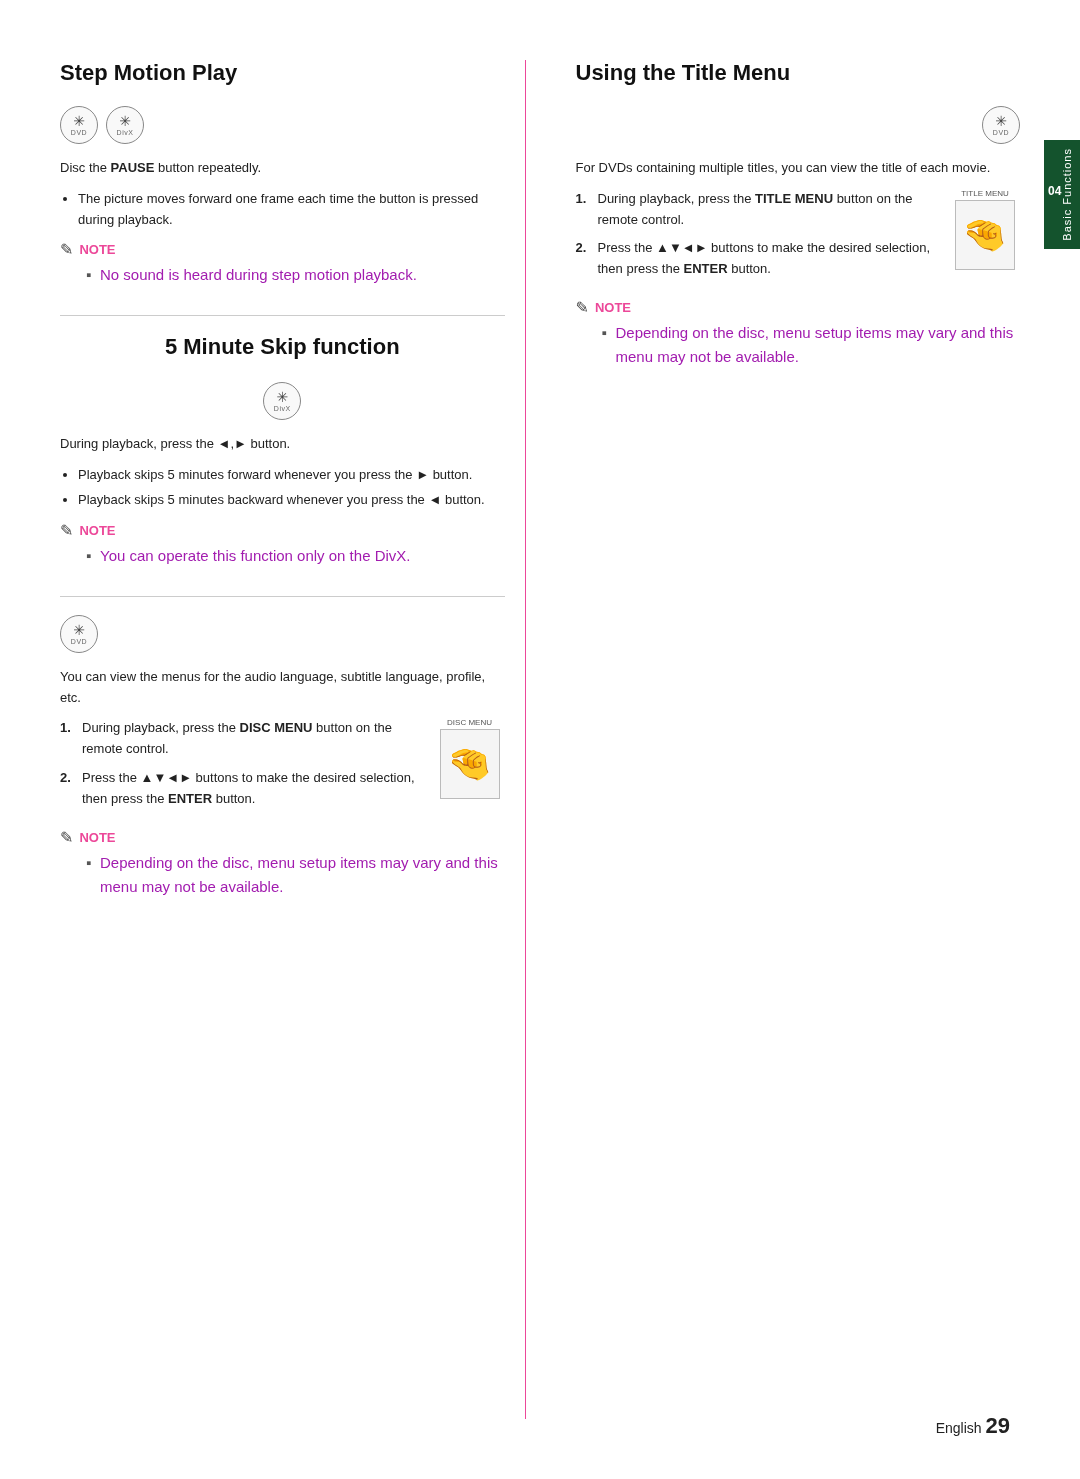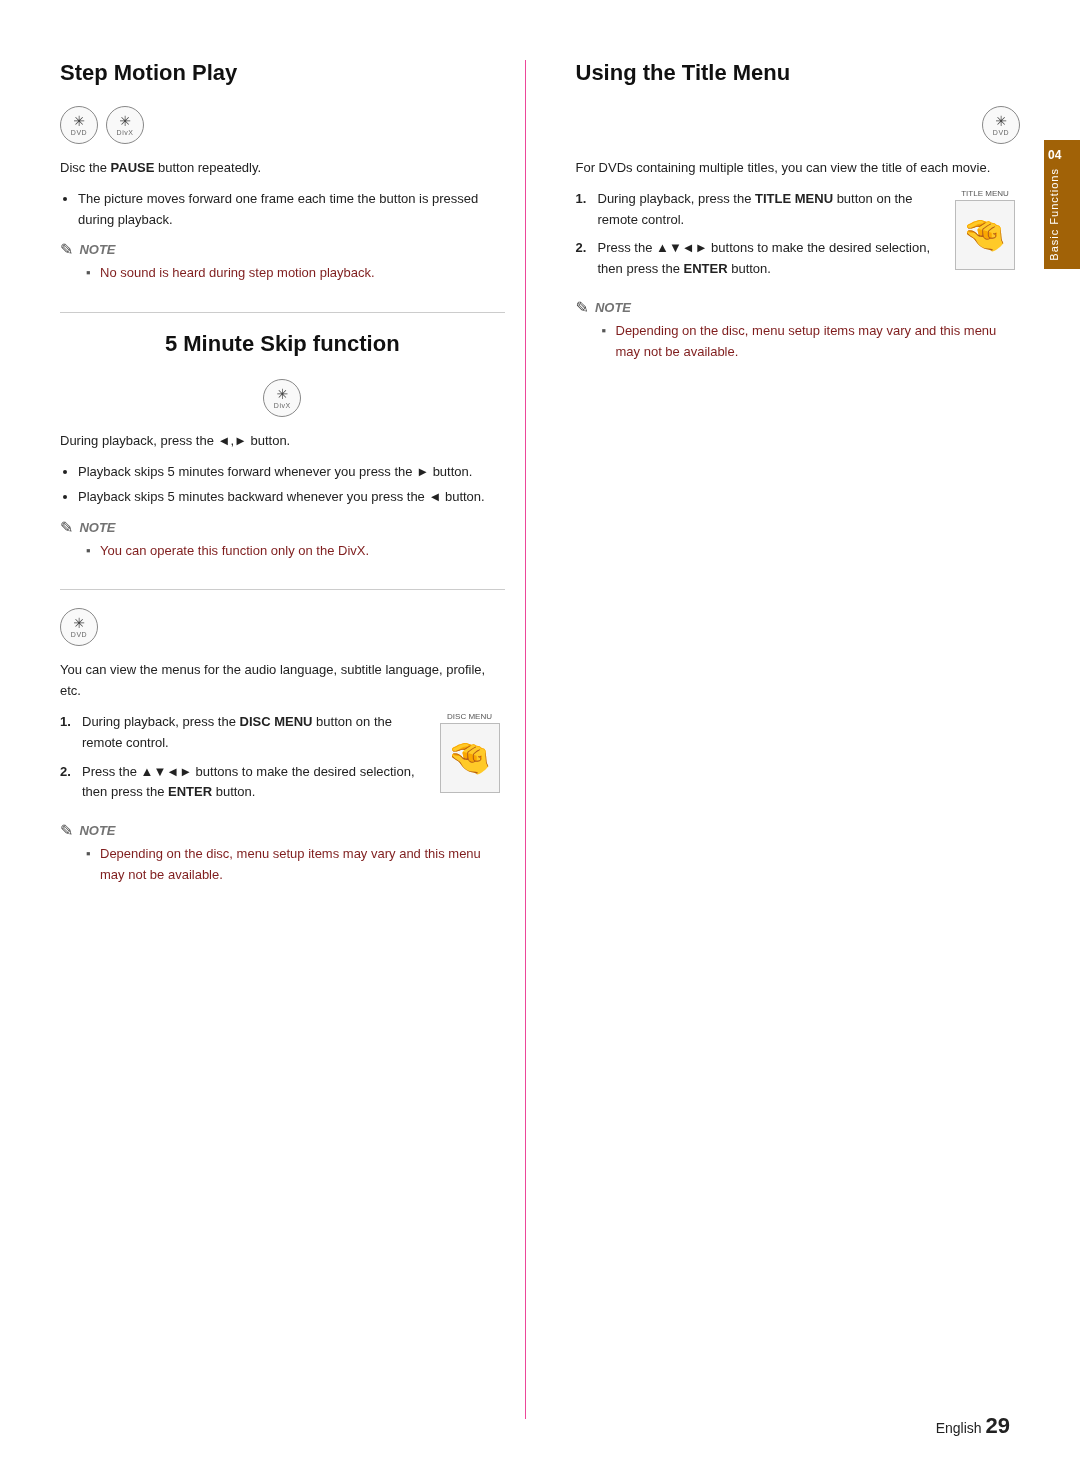--- a/index.html
+++ b/index.html
@@ -20,24 +20,24 @@
       position: relative;
       padding: 60px 60px 60px 60px;
     }
 
     
     .side-tab {
       position: absolute;
       right: 0;
       top: 140px;
       width: 36px;
-      background: #a16207;
-      display: flex;
-      flex-direction: column;
-      align-items: flex-start;
+      background: #14532d;
+      display: flex;
+      flex-direction: row;
+      align-items: center;
       padding: 8px 4px;
     }
 
     .side-tab-number {
       color: #fff;
       font-size: 12px;
       font-weight: bold;
       margin-bottom: 6px;
     }
 
@@ -173,33 +173,32 @@
     }
 
     .note-icon {
       font-size: 16px;
       color: #444;
     }
 
     .note-label {
       font-size: 13px;
       font-weight: bold;
-      color: #737373;
-      font-style: italic;
+      color: #ec4899;
     }
 
     .note-list {
       margin-left: 26px;
       list-style: none;
     }
 
     .note-list li {
-      font-size: 13px;
+      font-size: 15px;
       line-height: 1.6;
-      color: #7f1d1d;
+      color: #a21caf;
       position: relative;
       padding-left: 14px;
     }
 
     .note-list li::before {
       content: '▪';
       position: absolute;
       left: 0;
       top: 0;
       color: #555;

